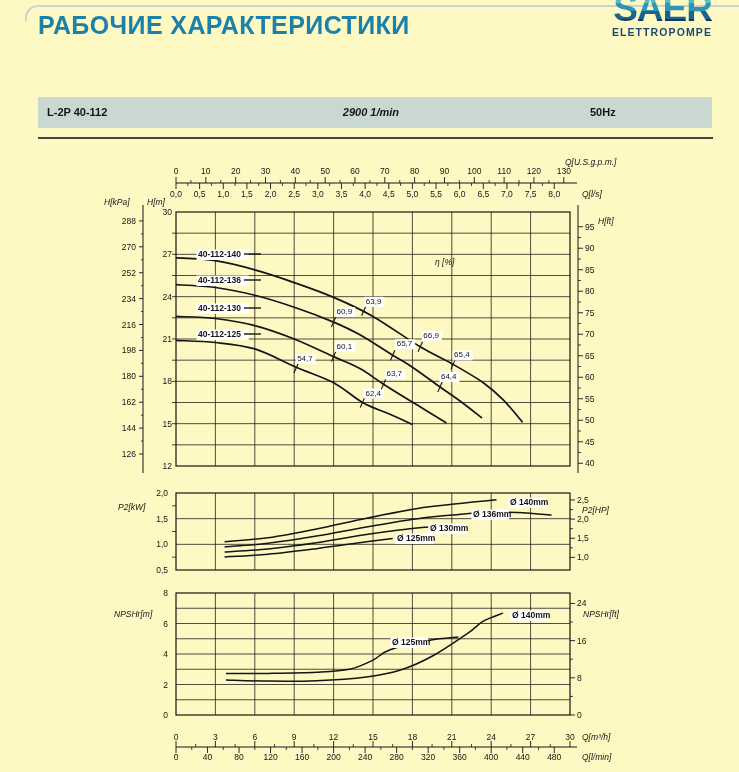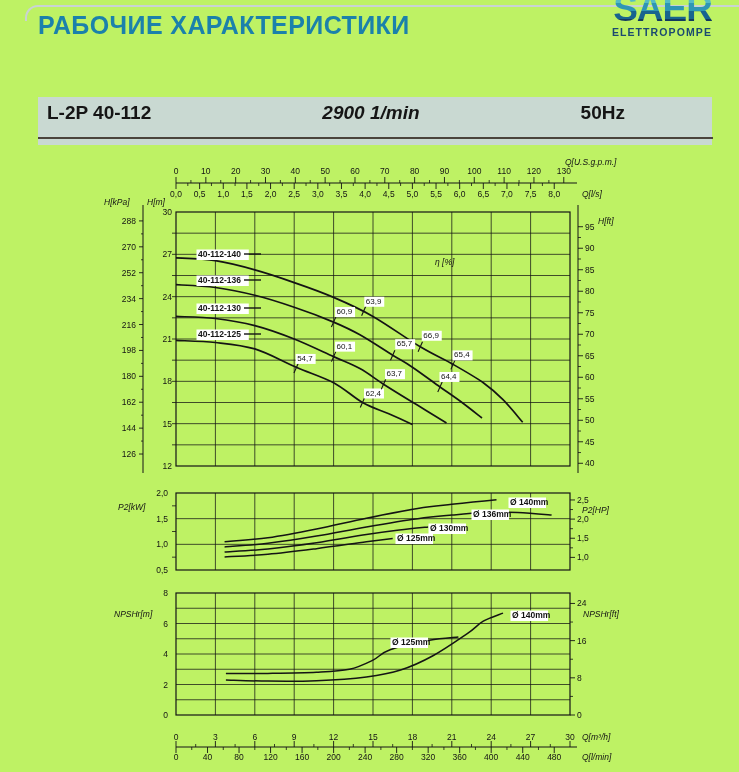--- a/index.html
+++ b/index.html
@@ -1,32 +1,32 @@
 <!DOCTYPE html>
 <html><head>
 <meta charset="utf-8">
 <style>
   html,body{margin:0;padding:0;background:#fff;}
-  .page{position:relative;width:739px;height:772px;background:#bef264;overflow:hidden;
+  .page{position:relative;width:739px;height:772px;background:#fef9c3;overflow:hidden;
         font-family:"Liberation Sans","DejaVu Sans",sans-serif;}
   .card-edge{position:absolute;left:25px;top:5px;right:-20px;height:14px;
              border-top:2px solid var(--edge,#c9d3d3);border-left:2px solid var(--edge,#c9d3d3);
              border-top-left-radius:13px;}
   h1.title{position:absolute;left:38px;top:11px;margin:0;font-size:25px;font-weight:bold;
            letter-spacing:.4px;color:var(--title,#1b81ab);}
   .logo{position:absolute;top:-7px;right:27px;text-align:right;line-height:1;}
   .logo-word{font-size:37px;font-weight:900;letter-spacing:-1px;line-height:.88;
              color:#123a5f;display:inline-block;
              background-image:linear-gradient(180deg,#54bcc6 0%,#54bcc6 30%,#2e96b4 30%,#2e96b4 55%,#18648e 55%,#18648e 78%,#123a5f 78%,#123a5f 100%);}
   @supports ((background-clip:text) or (-webkit-background-clip:text)){
     .logo-word{color:transparent;-webkit-background-clip:text;background-clip:text;}
   }
   .logo-sub{font-size:10.5px;font-weight:bold;letter-spacing:1.1px;color:var(--navy,#1b4a70);margin-top:1px;margin-left:22px;}
-  .bar{position:absolute;left:38px;top:97px;width:674px;height:48px;background:var(--barbg,#c9d9d2);
-       font-size:19px;font-weight:bold;color:#151515;line-height:31px;}
+  .bar{position:absolute;left:38px;top:97px;width:674px;height:31px;background:var(--barbg,#c9d9d2);
+       font-size:11px;font-weight:bold;color:#151515;line-height:31px;}
   .bar .b-left{position:absolute;left:9px;}
   .bar .b-center{position:absolute;left:49.4%;transform:translateX(-50%);font-style:italic;}
   .bar .b-right{position:absolute;left:83.8%;transform:translateX(-50%);}
   .rule{position:absolute;left:38px;top:137px;width:675px;height:2px;background:var(--rule,#4a443c);}
   svg#fig{position:absolute;left:0;top:0;}
   svg text{font-family:"Liberation Sans","DejaVu Sans",sans-serif;fill:#141414;}
 </style>
 </head>
 <body>
 

